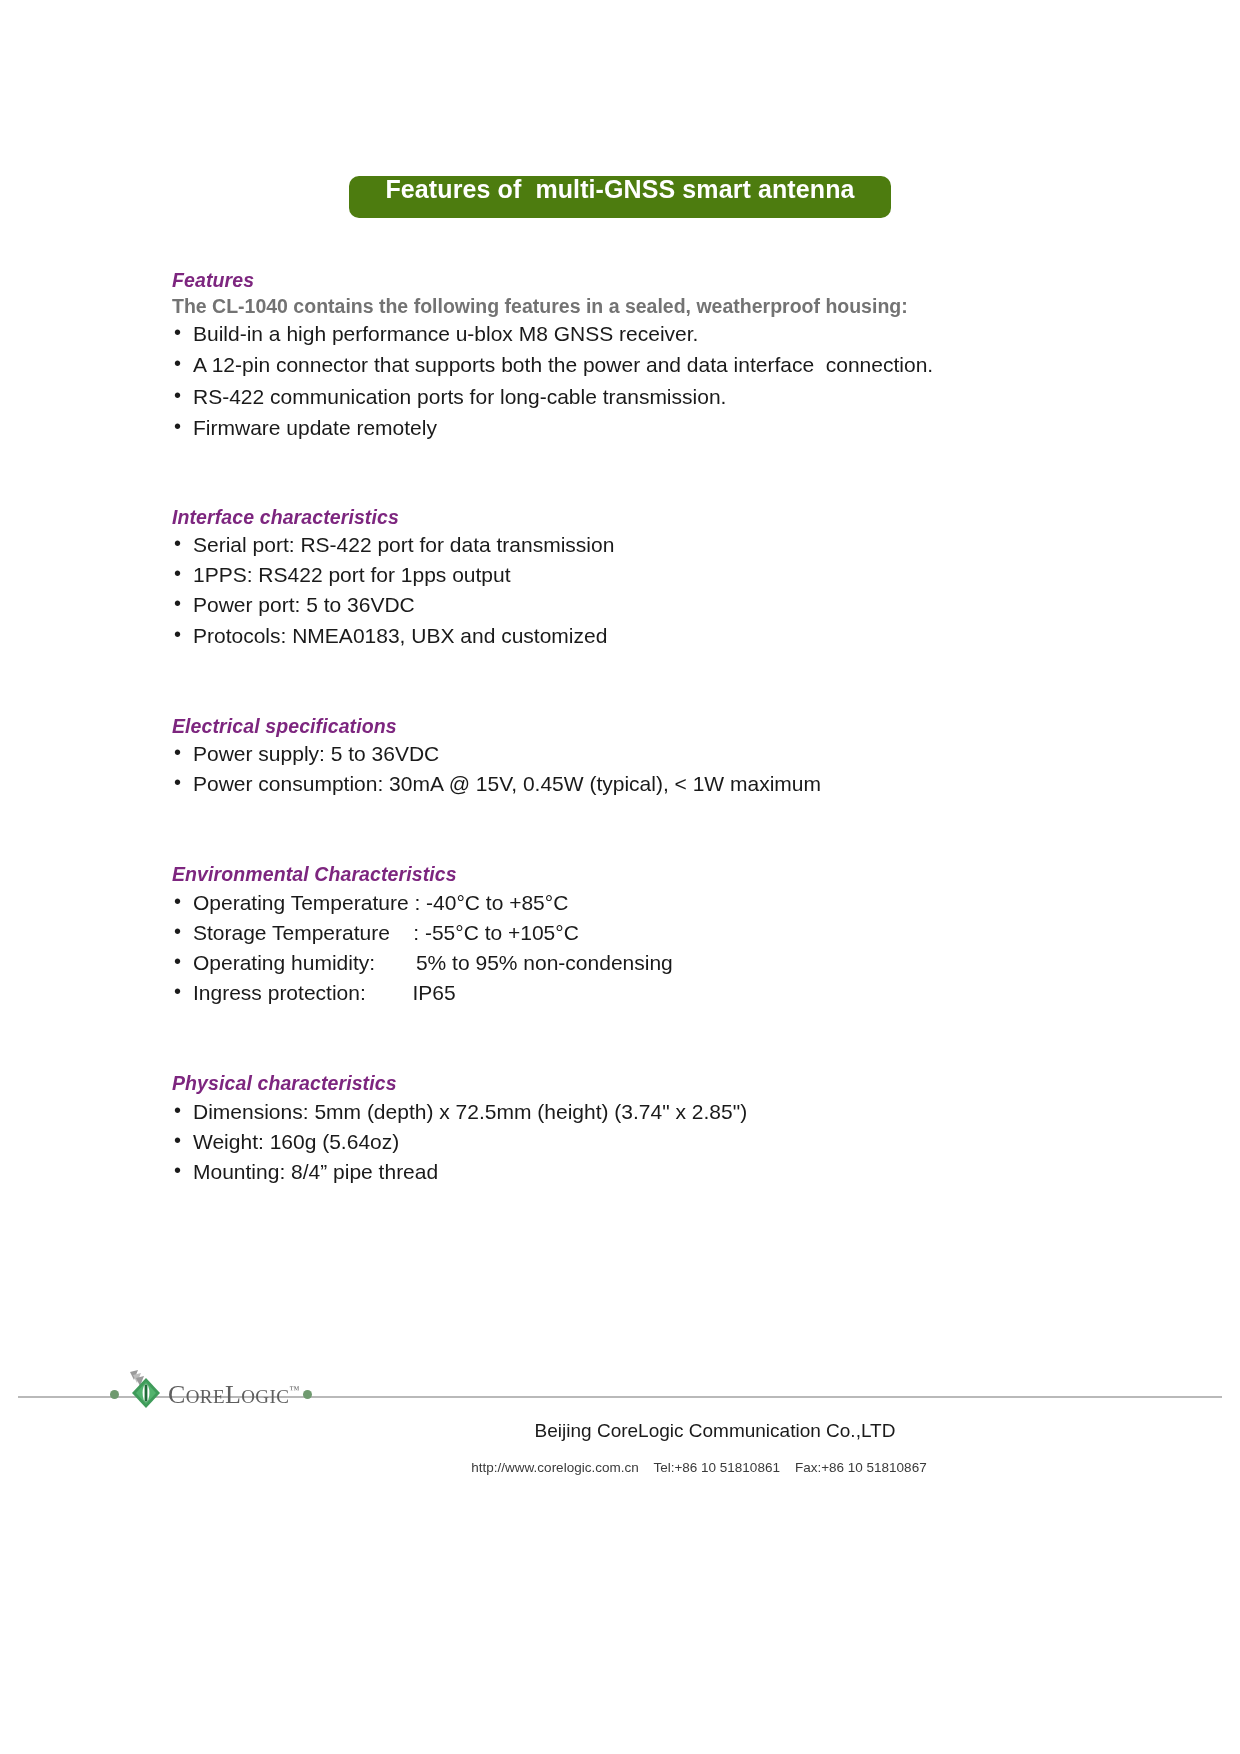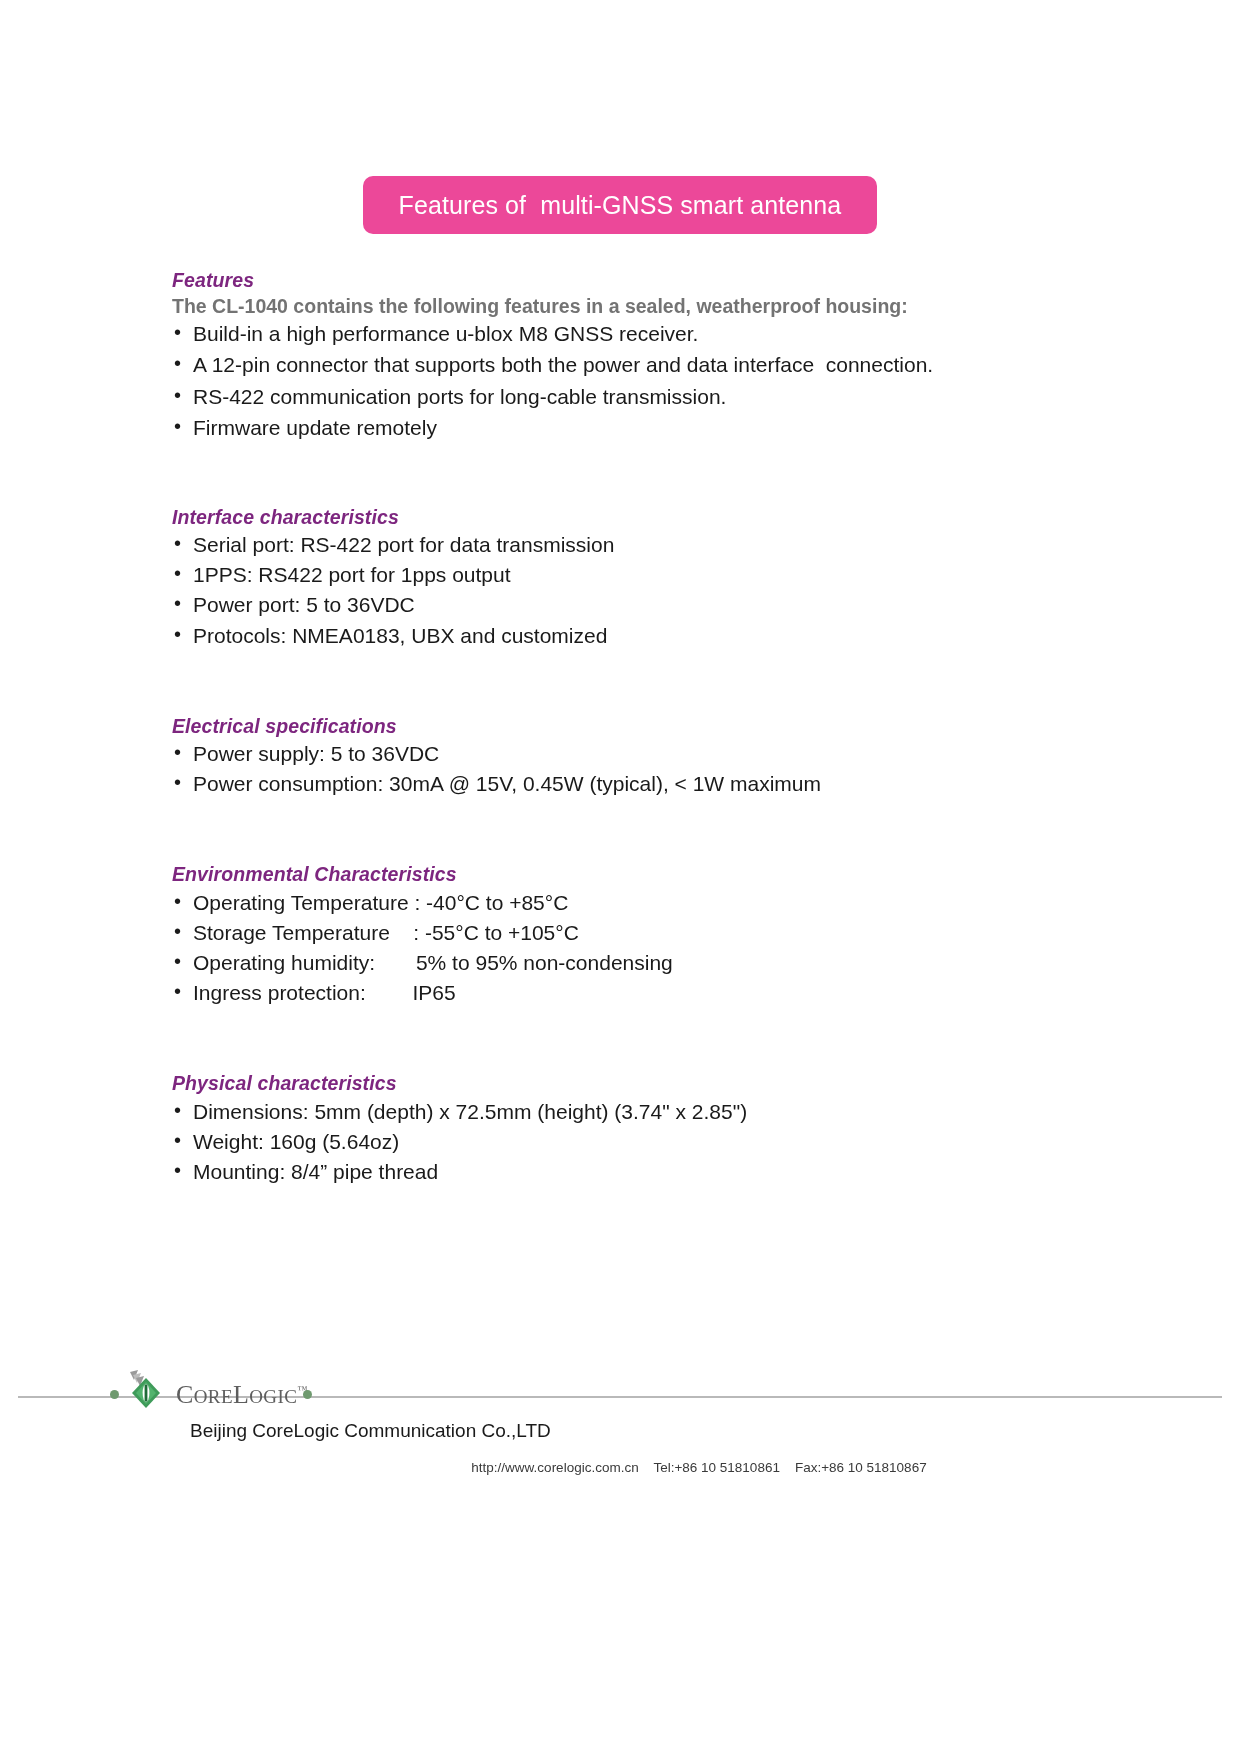--- a/index.html
+++ b/index.html
@@ -25,26 +25,26 @@
   
   .banner-wrap {
     position: absolute;
     left: 0;
     top: 176px;
     width: 1240px;
     text-align: center;
   }
   .banner {
     display: inline-block;
-    background: #ec4899;
+    background: #4d7c0f;
     color: #ffffff;
     font-size: 25px;
-    font-weight: normal;
+    font-weight: bold;
     letter-spacing: 0.1px;
-    padding: 16px 36px 14px 36px;
+    padding: 0 36px 14px 36px;
     border-radius: 10px;
     line-height: 1.1;
     white-space: pre;
   }
 
   
   .content {
     position: absolute;
     left: 172px;
     top: 268px;
@@ -140,21 +140,21 @@
     border-radius: 50%;
     background: #6f9a6f;
   }
 
   .logo-block {
     position: absolute;
     left: 124px;
     top: 0px;
     display: flex;
     align-items: center;
-    gap: 8px;
+    gap: 0;
   }
   .logo-mark {
     position: relative;
     width: 44px;
     height: 50px;
   }
   .logo-mark svg { display:block; }
 
   .logo-text {
     font-family: "Liberation Serif", serif;
@@ -167,20 +167,21 @@
   }
   .logo-text .cap { font-size: 26px; }
   .logo-text .sc  { font-size: 19px; }
   .logo-text .tm  { font-size: 10px; vertical-align: super; }
 
   .company {
     position: absolute;
     left: 0;
     top: 52px;
     width: 1240px;
+    text-align: center;
     padding-left: 190px;
     box-sizing: border-box;
     font-size: 19px;
     color: #1a1a1a;
   }
 
   .contact {
     position: absolute;
     left: 0;
     top: 92px;

